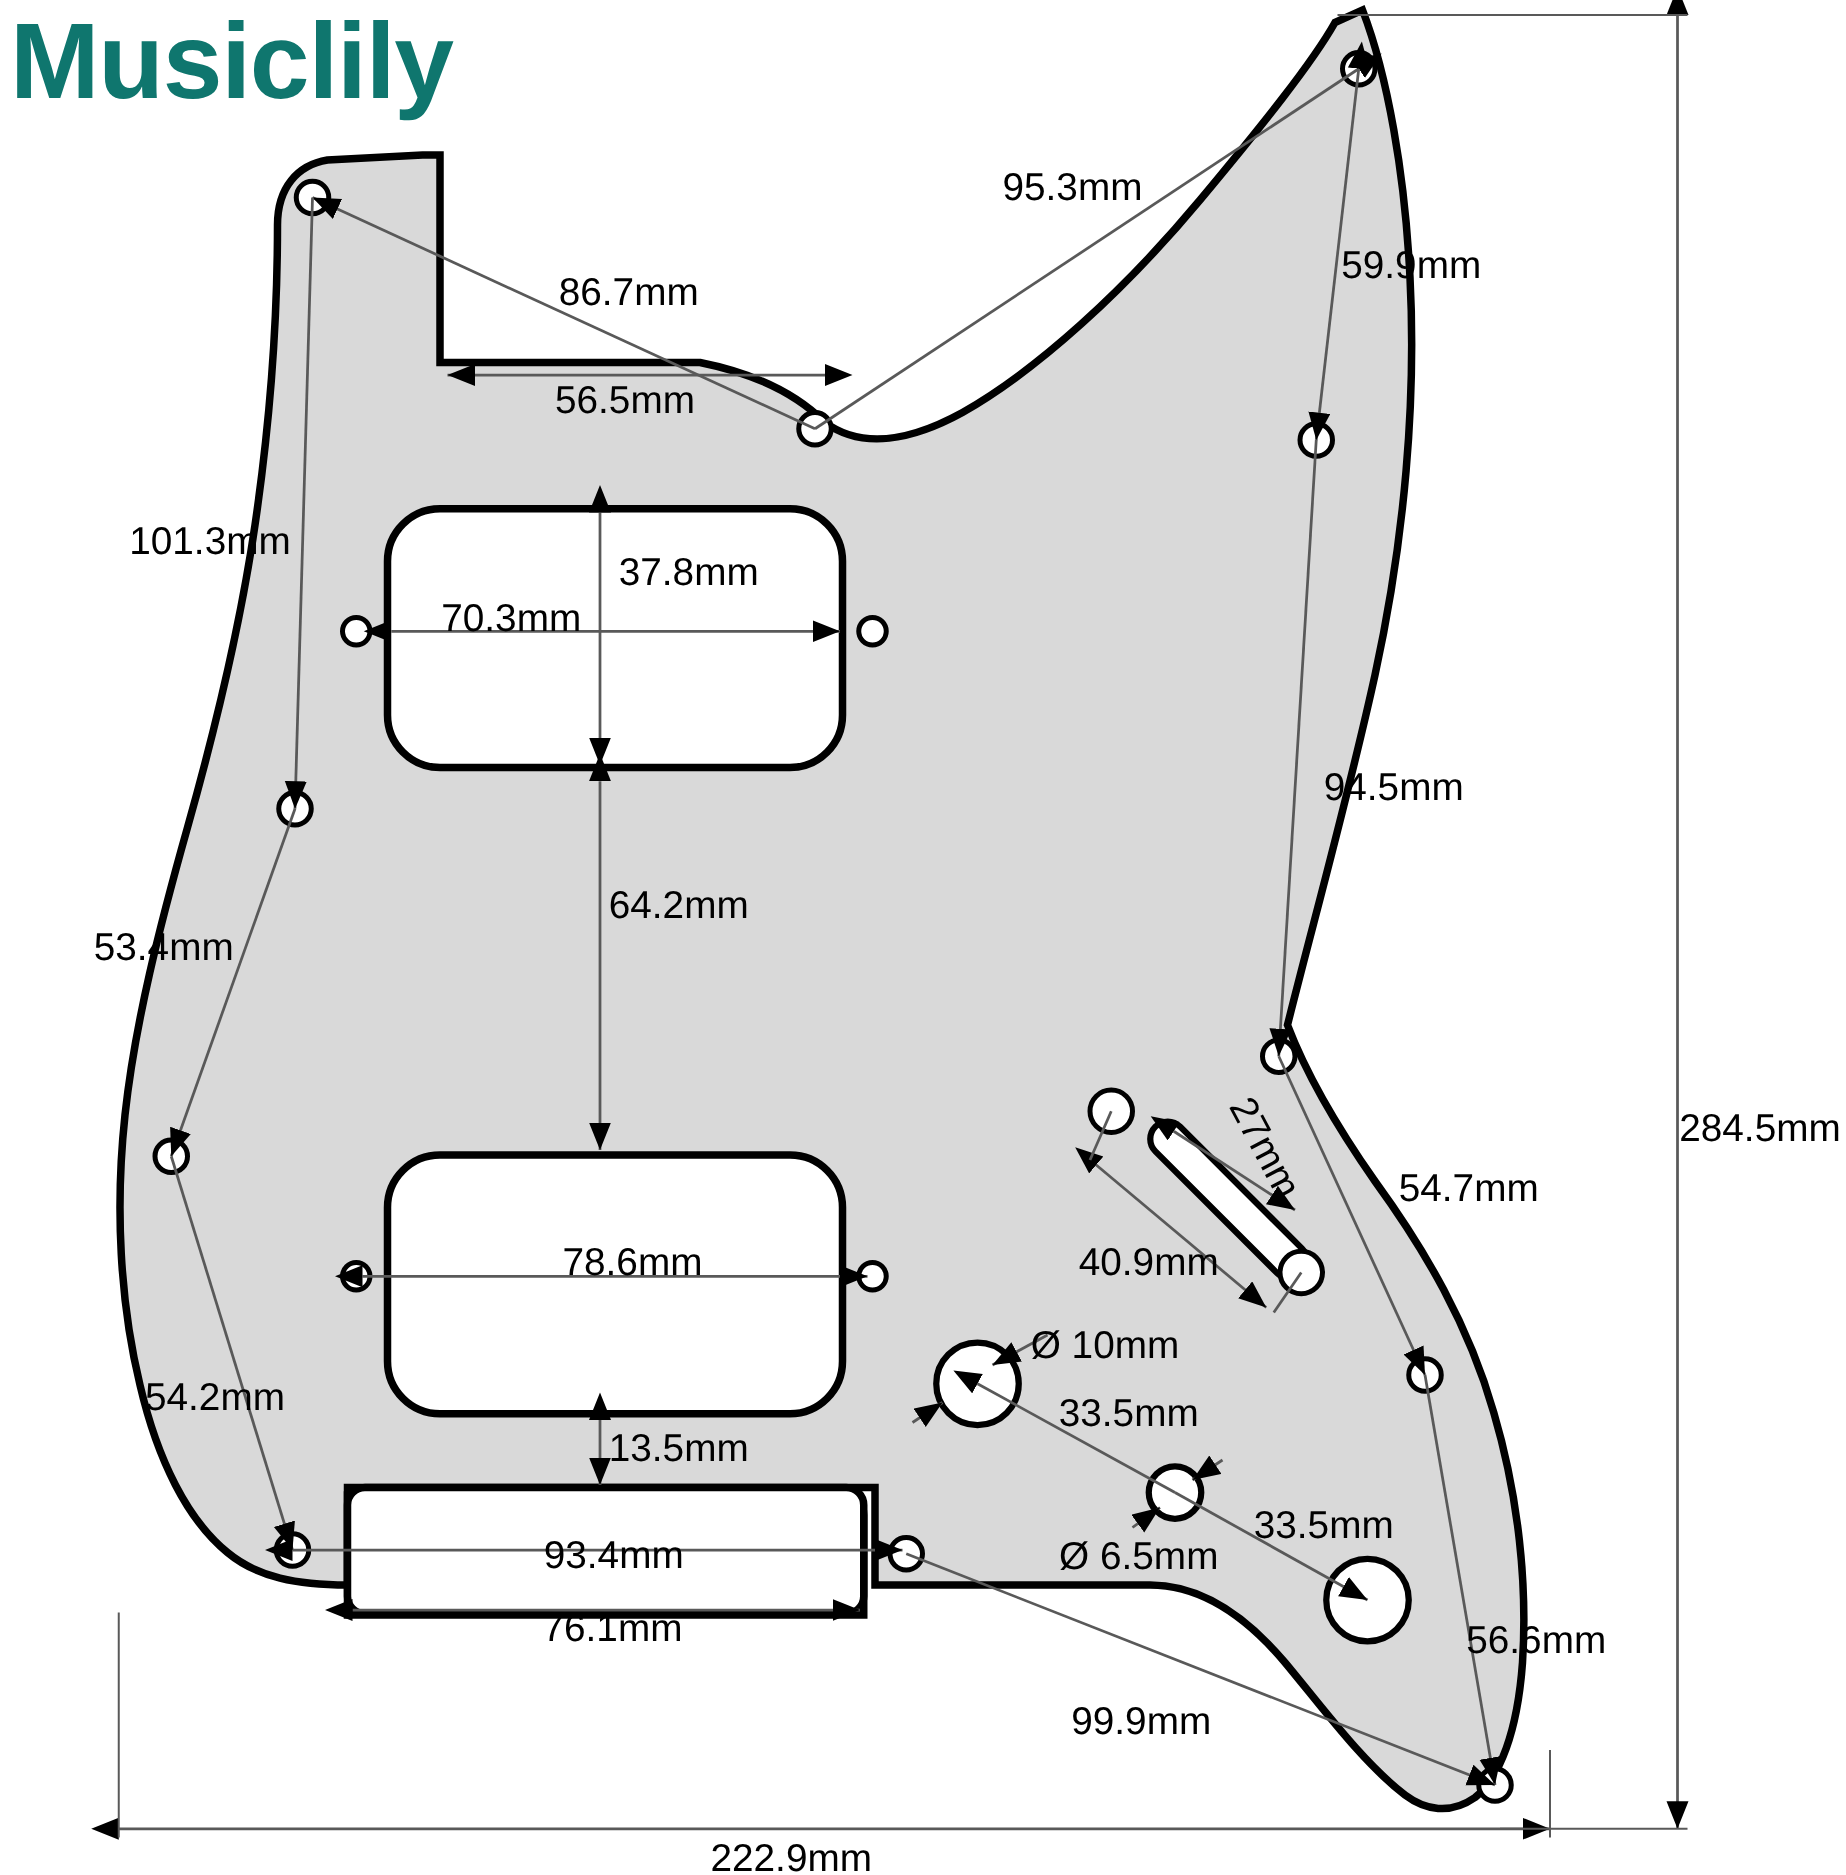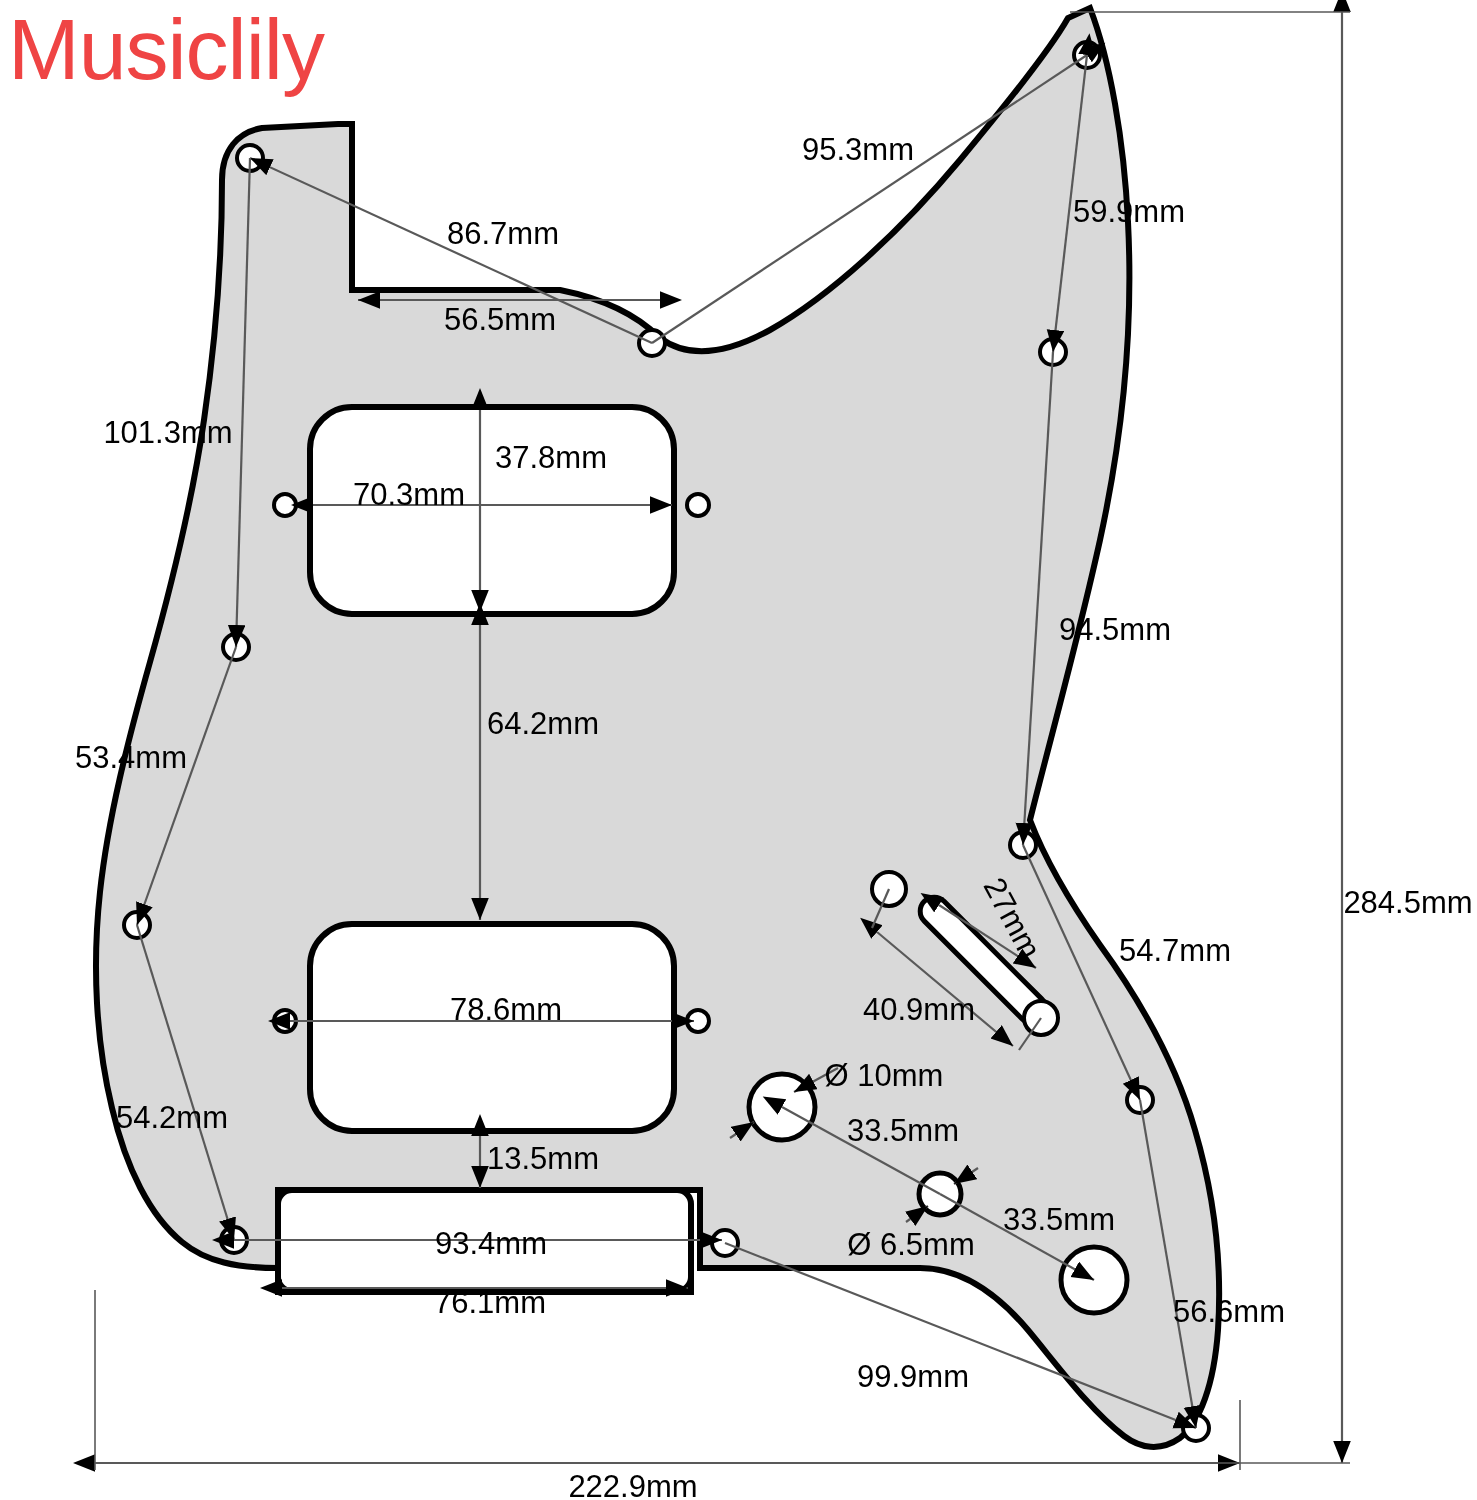--- a/index.html
+++ b/index.html
@@ -20,23 +20,23 @@
     width: 1477px;
     height: 1500px;
     background: #ffffff;
   }
   #brand-logo {
     position: absolute;
     left: 8px;
     top: 6px;
     font-family: "Liberation Sans", sans-serif;
     font-size: 86px;
-    font-weight: 400;
+    font-weight: 700;
     letter-spacing: -1px;
-    color: #ef4444;
+    color: #0f766e;
     line-height: 1.0;
     white-space: nowrap;
   }
   #drawing-svg {
     position: absolute;
     left: 0;
     top: 0;
     width: 1477px;
     height: 1500px;
   }

